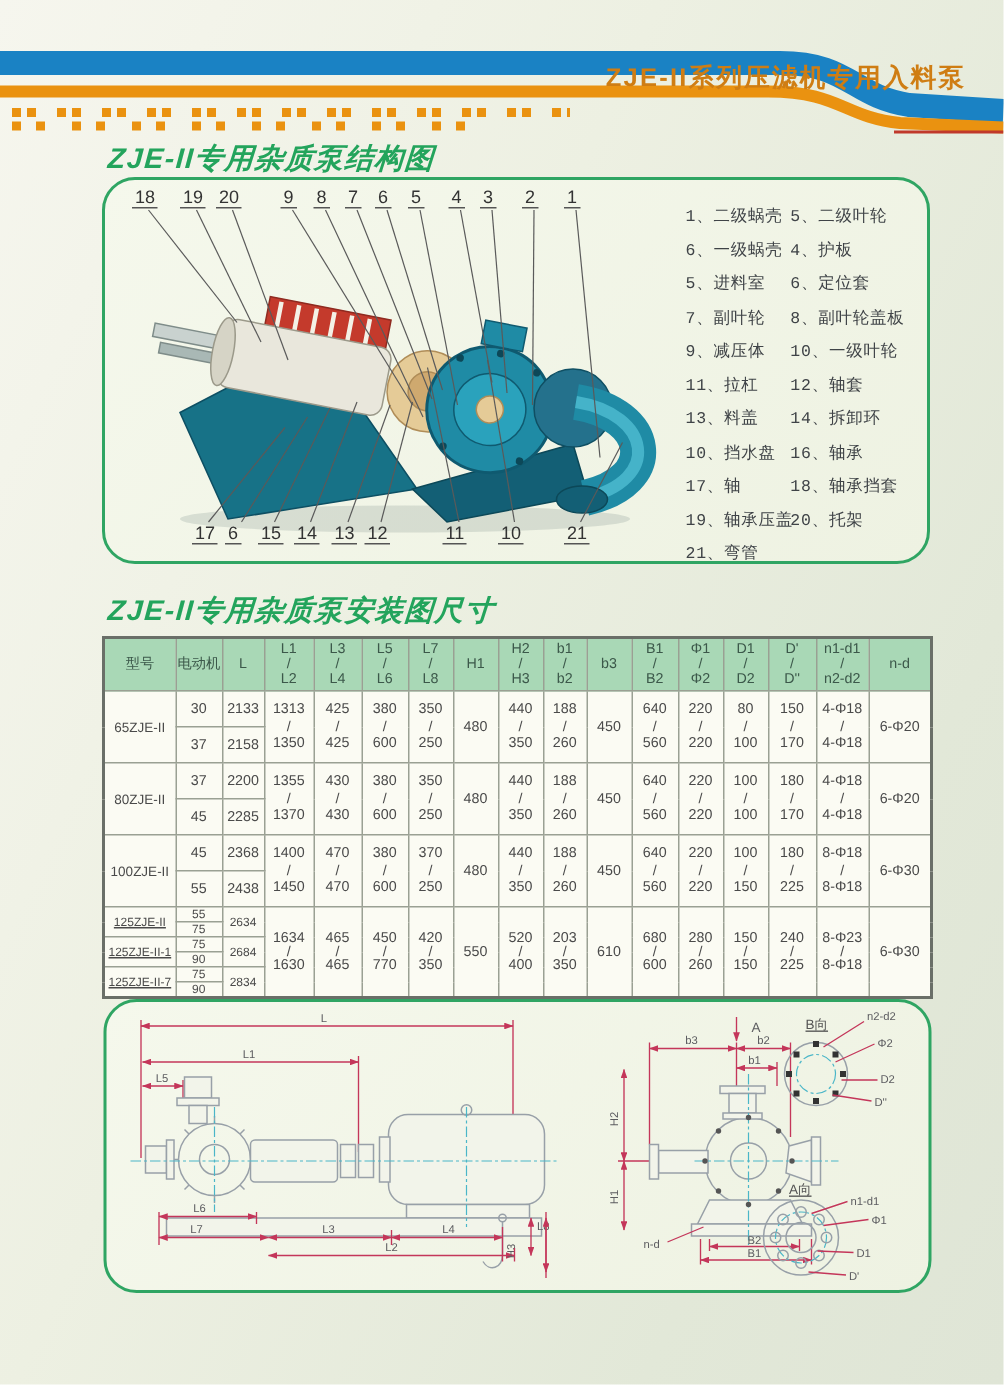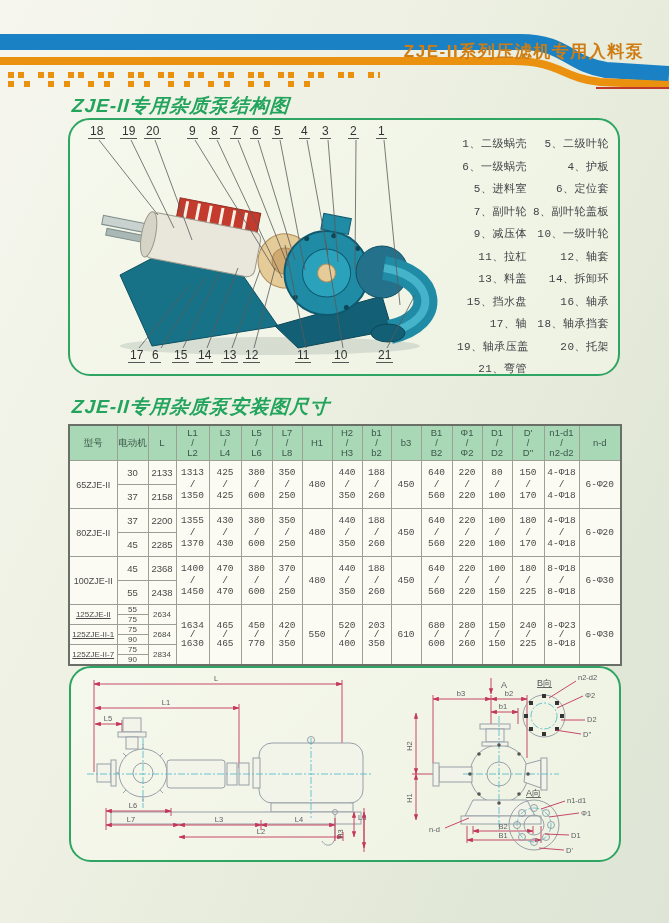--- a/index.html
+++ b/index.html
@@ -22,21 +22,21 @@
     position:absolute;left:72px;color:#23a45c;font-size:19px;font-weight:bold;
     font-style:italic;letter-spacing:1px;transform:skewX(-4deg);
   }
   #sec1-title{top:93px;}
   #sec2-title{top:394px;}
   
   .green-box{
     position:absolute;border:2px solid #2fa563;border-radius:22px;
     background:linear-gradient(135deg,#f5f8ec,#eef2e2);
   }
-  #box1{left:68px;top:118px;width:548px;height:254px;text-align:right;}
+  #box1{left:68px;top:118px;width:548px;height:254px;}
   #box2{left:69px;top:666px;width:548px;height:192px;}
   .callout{
     position:absolute;font-size:12px;color:#333;border-bottom:1px solid #555;
     padding:0 2px;line-height:14px;
   }
   .parts-list{
     position:absolute;left:387px;top:16px;width:152px;
     display:grid;grid-template-columns:46% 54%;row-gap:7.5px;
     font-size:11px;color:#3f4347;font-weight:500;letter-spacing:.5px;white-space:nowrap;font-family:Liberation Mono, monospace;
   }
@@ -50,21 +50,21 @@
     border:1px solid #9aa093;text-align:center;vertical-align:middle;padding:0;
   }
   #dim-table thead th{
     background:#a9d8b6;color:#3c584a;font-weight:normal;line-height:1.05;height:34px;
   }
   .stack{white-space:pre-line;line-height:1.25;}
   tr.r24 td{height:23px;}
   tr.g4 td{height:9px;font-size:8px;line-height:9px;}
   td.model{font-size:9px;}
   tr.g4 td.model{font-size:8px;text-decoration:underline;}
-  #dim-table td.stack{font-size:9.5px;font-family:Liberation Mono, monospace;}
+  #dim-table td.stack{font-size:9.5px;}
   
   .dim-text{font-size:7.5px;fill:#5c5c60;}
   .dim-red{stroke:#c4365a;stroke-width:.9;fill:none;}
   .cl{stroke:#4ab6c8;stroke-width:.8;fill:none;stroke-dasharray:7 2 2 2;}
   .ol{stroke:#98a0a8;stroke-width:1;fill:none;}
   .olf{stroke:#98a0a8;stroke-width:1;fill:#f2f4ea;}
 </style>
 </head>
 <body>
 
@@ -166,21 +166,21 @@
     <span>5、进料室</span>
       <span>6、定位套</span>
     <span>7、副叶轮</span>
       <span>8、副叶轮盖板</span>
     <span>9、减压体</span>
       <span>10、一级叶轮</span>
     <span>11、拉杠</span>
       <span>12、轴套</span>
     <span>13、料盖</span>
       <span>14、拆卸环</span>
-    <span>15、挡水盘</span>
+    <span>10、挡水盘</span>
       <span>16、轴承</span>
     <span>17、轴</span>
       <span>18、轴承挡套</span>
     <span>19、轴承压盖</span>
       <span>20、托架</span>
     <span>21、弯管</span>
   </div>
 </div>
 
 <div class="section-title" id="sec2-title">ZJE-II专用杂质泵安装图尺寸</div>

